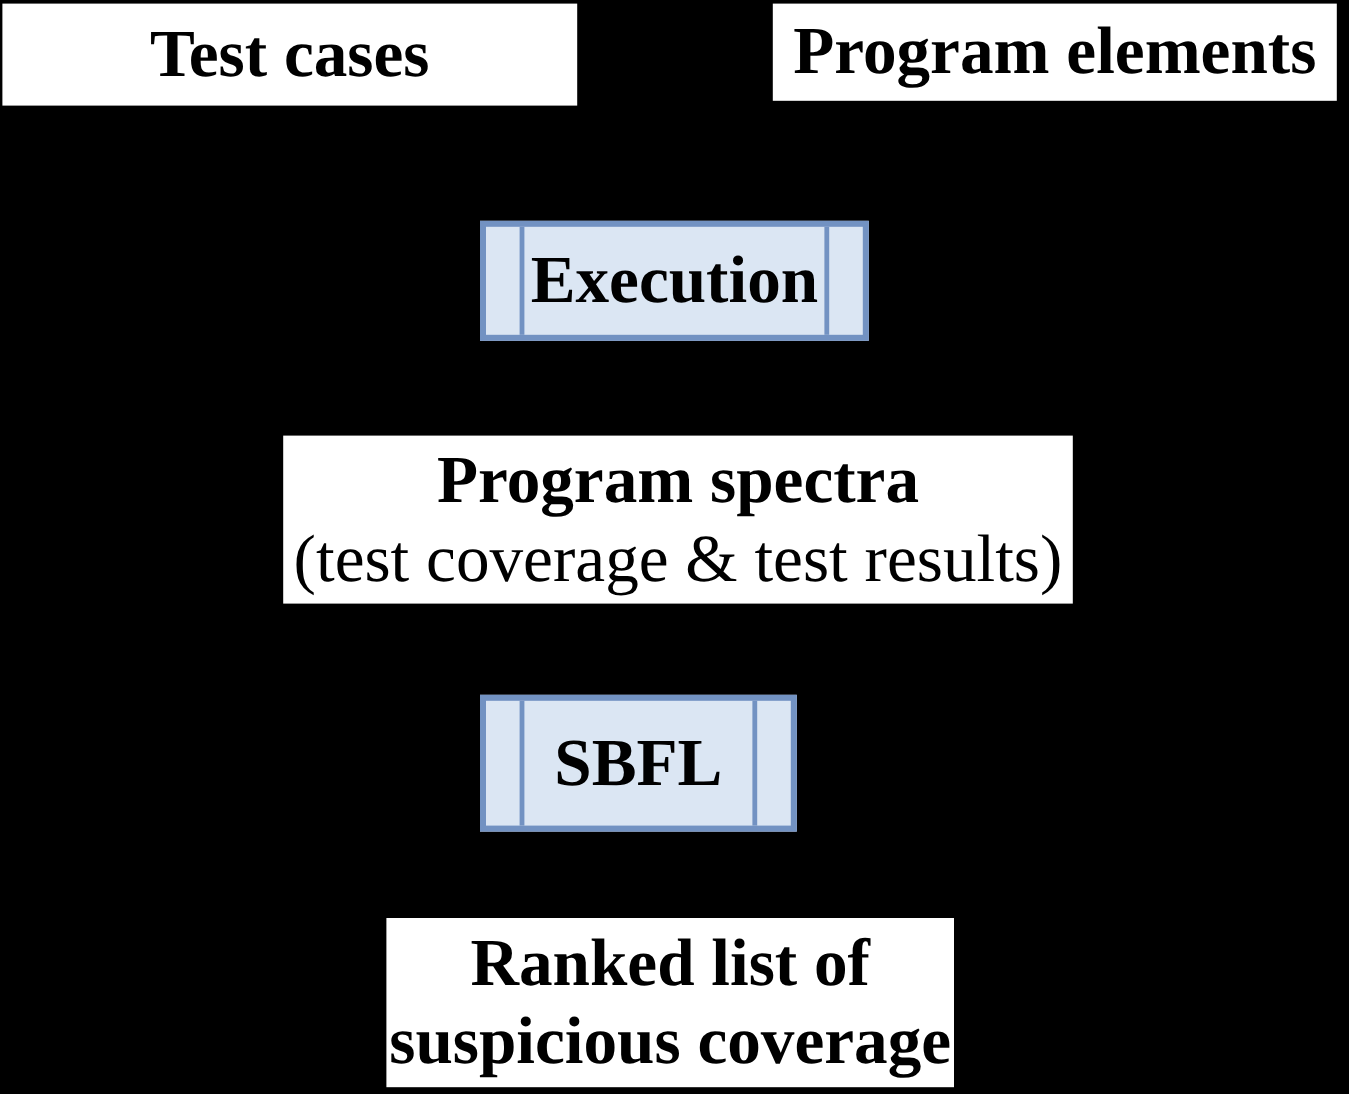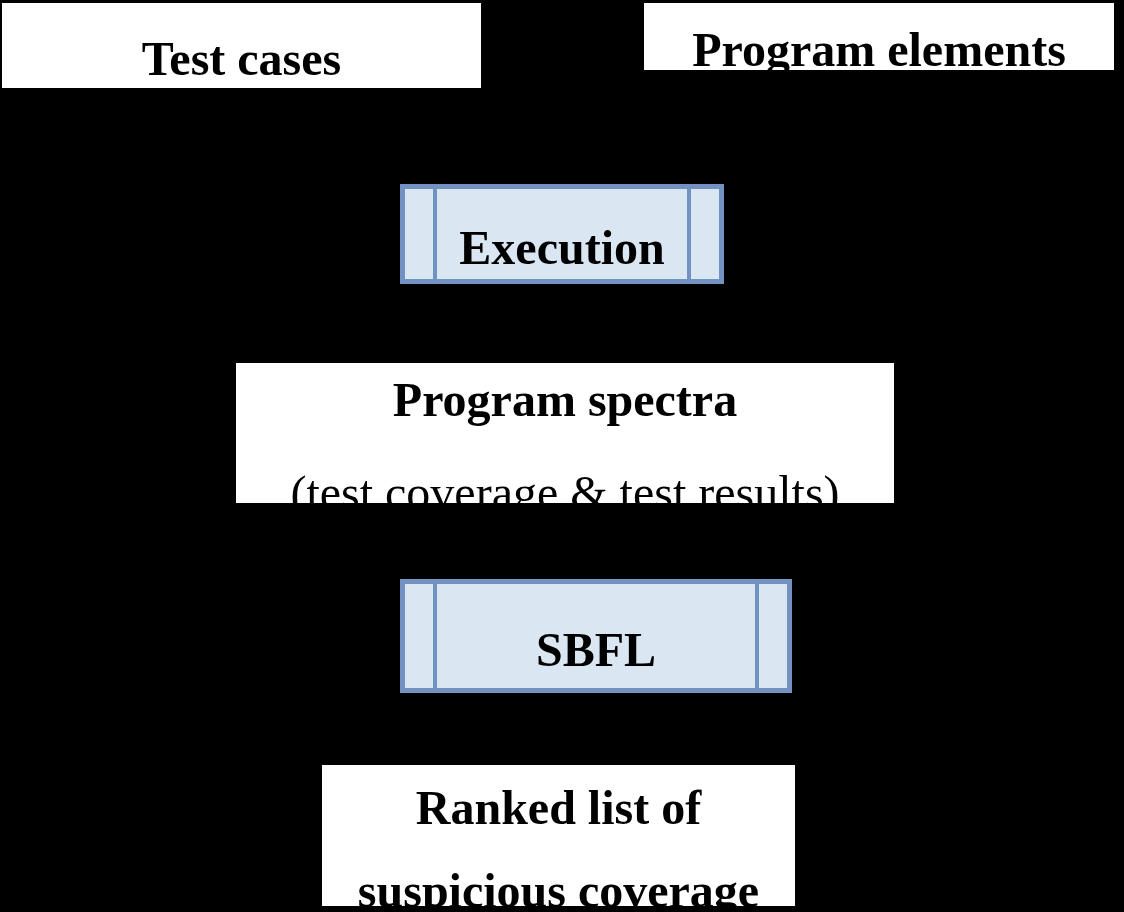--- a/index.html
+++ b/index.html
@@ -36,36 +36,35 @@
     position: absolute;
     top: 0;
     bottom: 0;
     width: 4px;
     background: var(--proc-border, #7292c2);
   }
   .process-box .vbar.left  { left: 28px; }
   .process-box .vbar.right { right: 28px; }
   .label-line {
     font-weight: bold;
-    font-size: 48px;
+    font-size: 56px;
     line-height: 1.15;
     white-space: nowrap;
-    margin-top: 27px;
   }
   .label-line.regular {
     font-weight: normal;
   }
   .spectra-line { line-height: 66px; }
 
   
   #test-cases-box       { left: 2px;   top: 3px;   width: 479px; height: 85px; }
-  #program-elements-box { left: 644px; top: 3px;   width: 470px; height: 67px; }
+  #program-elements-box { left: 644px; top: 3px;   width: 470px; height: 81px; }
   #execution-box        { left: 400px; top: 184px; width: 324px; height: 100px; }
   #program-spectra-box  { left: 236px; top: 363px; width: 658px; height: 140px; }
-  #sbfl-box             { left: 400px; top: 579px; width: 392px; height: 114px; }
+  #sbfl-box             { left: 400px; top: 579px; width: 264px; height: 114px; }
   #ranked-list-box      { left: 322px; top: 765px; width: 473px; height: 141px; }
 </style>
 </head>
 <body>
 
 <div id="canvas" style="--bg: #000000; --data-fill: #ffffff; --text: #000000; --proc-fill: #dbe6f3; --proc-border: #7292c2;">
 
   <div id="test-cases-box" class="node data-box">
     <span class="label-line">Test cases</span>
   </div>

